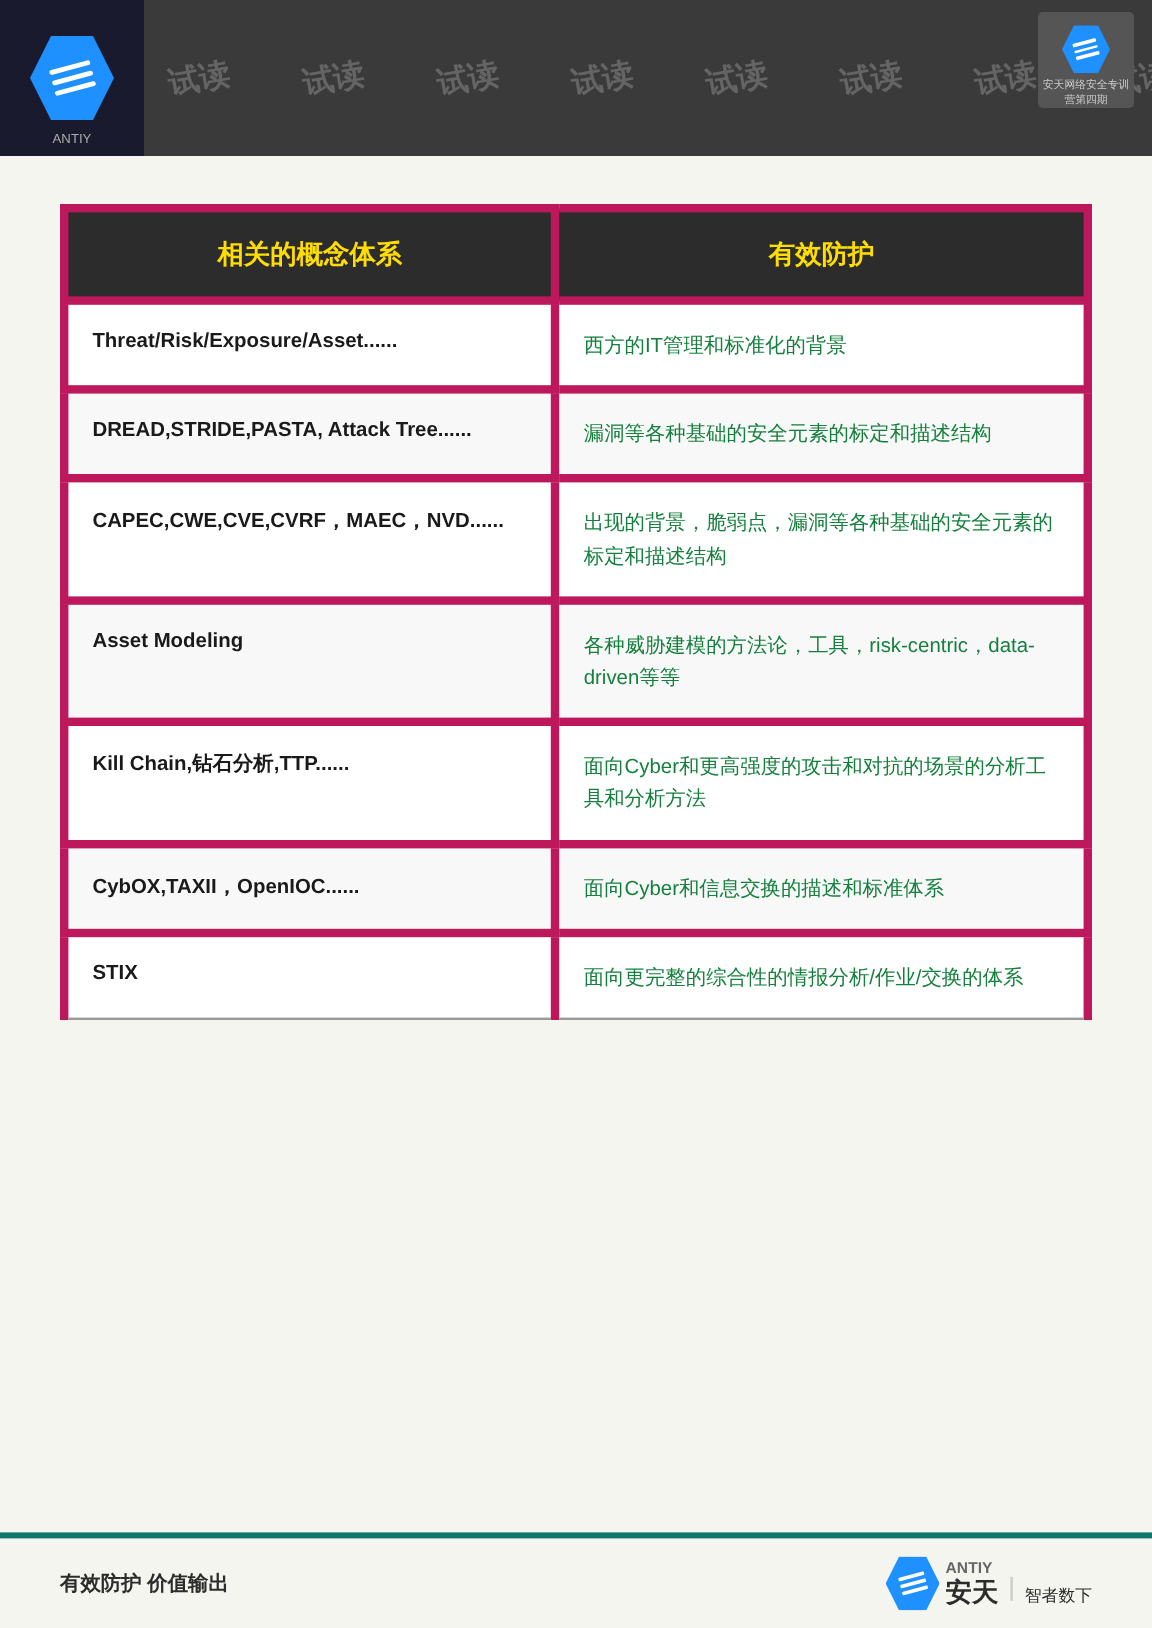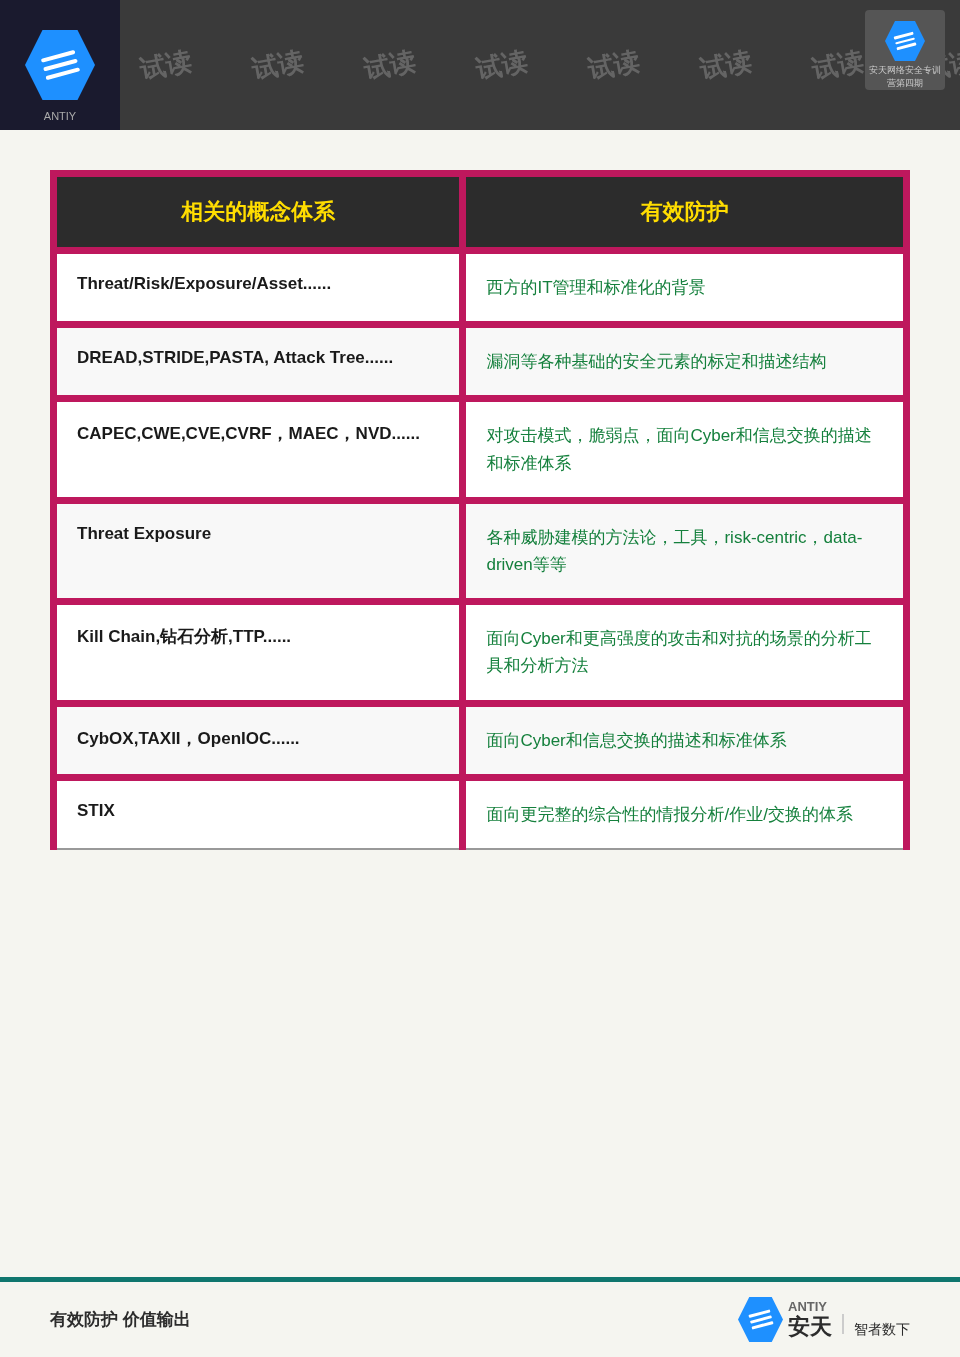--- a/index.html
+++ b/index.html
@@ -437,24 +437,24 @@
     <tr class="row-odd">
           <td class="cell-left">Threat/Risk/Exposure/Asset......</td>
           <td class="cell-right">西方的IT管理和标准化的背景</td>
         </tr>
         <tr class="row-even">
           <td class="cell-left">DREAD,STRIDE,PASTA, Attack Tree......</td>
           <td class="cell-right">漏洞等各种基础的安全元素的标定和描述结构</td>
         </tr>
         <tr class="row-odd">
           <td class="cell-left">CAPEC,CWE,CVE,CVRF，MAEC，NVD......</td>
-          <td class="cell-right">对攻击模式，脆弱点，面向Cyber和信息交换的描述和标准体系</td>
+          <td class="cell-right">出现的背景，脆弱点，漏洞等各种基础的安全元素的标定和描述结构</td>
         </tr>
         <tr class="row-even">
-          <td class="cell-left">Threat Exposure</td>
+          <td class="cell-left">Asset Modeling</td>
           <td class="cell-right">各种威胁建模的方法论，工具，risk-centric，data-driven等等</td>
         </tr>
         <tr class="row-odd">
           <td class="cell-left">Kill Chain,钻石分析,TTP......</td>
           <td class="cell-right">面向Cyber和更高强度的攻击和对抗的场景的分析工具和分析方法</td>
         </tr>
         <tr class="row-even">
           <td class="cell-left">CybOX,TAXII，OpenIOC......</td>
           <td class="cell-right">面向Cyber和信息交换的描述和标准体系</td>
         </tr>

